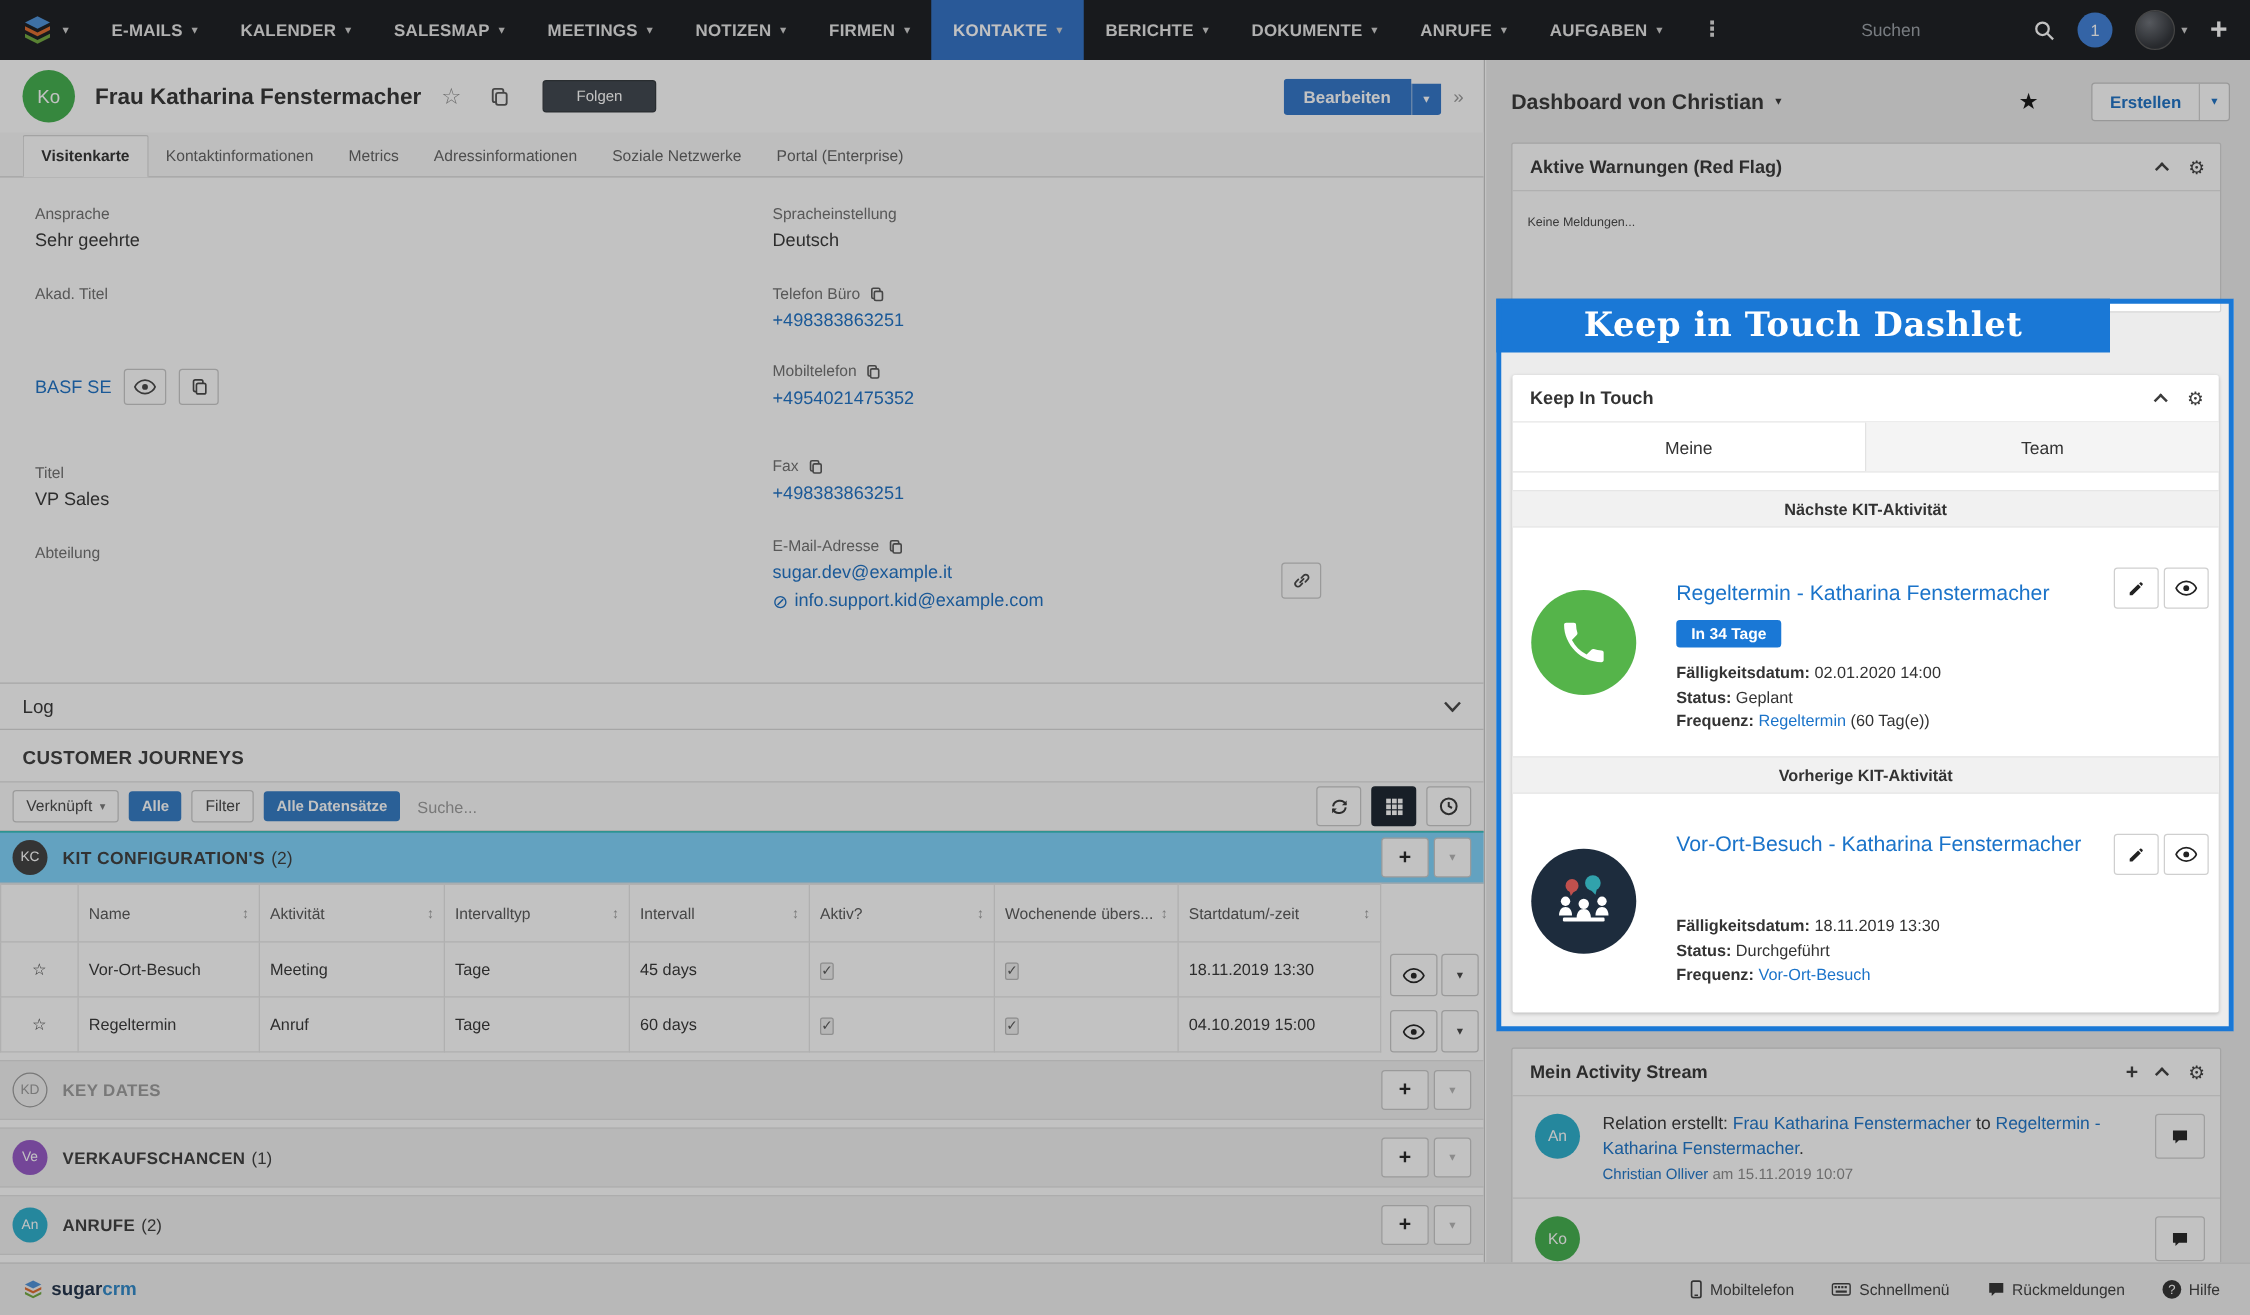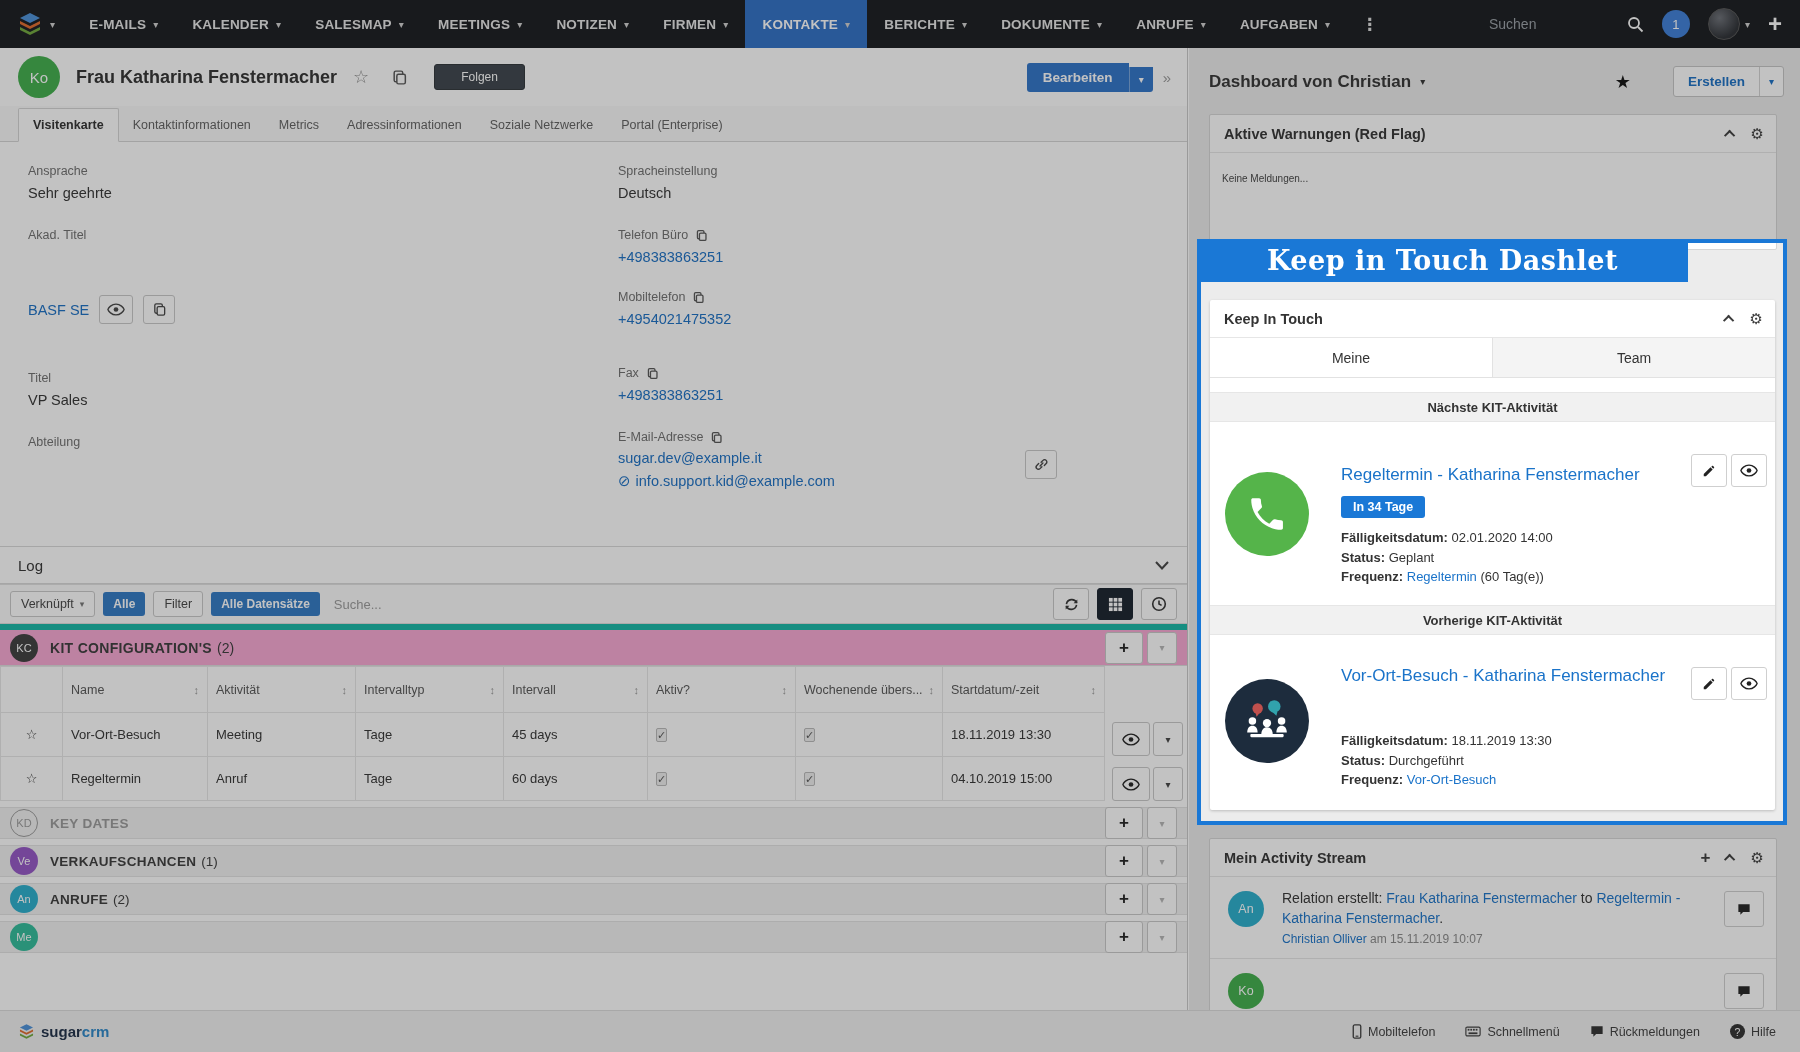--- a/index.html
+++ b/index.html
@@ -63,21 +63,21 @@
   .log-chev { margin-left:auto; color:#444; }
   .cj-title { font-size:15px; font-weight:bold; color:#3a3a3a; letter-spacing:.3px; padding:14px 18px 10px; }
   .filter-bar { height:40px; display:flex; align-items:center; gap:8px; padding:0 10px; border-top:1px solid #e0e0e0; border-bottom:1px solid #e0e0e0; background:#fbfbfb; }
   .chip-btn { background:#fff; border:1px solid #c9c9c9; border-radius:3px; font-size:12.5px; color:#444; padding:5px 10px; display:flex; align-items:center; gap:6px; }
   .pill { background:#2f79c5; color:#fff; font-size:12px; font-weight:bold; border-radius:3px; padding:5px 10px; }
   .filter-search { flex:1; font-size:13px; color:#9a9a9a; padding-left:6px; }
   .tool-btn { width:36px; height:32px; background:#fff; border:1px solid #c9c9c9; border-radius:3px; display:flex; align-items:center; justify-content:center; color:#333; }
   .tool-btn.dark { background:#17202b; border-color:#17202b; color:#fff; }
 
   
-  .kit-head { height:42px; background:#f9a8d4; border-top:6px solid #14b8a6; border-bottom:1px solid #ddd; display:flex; align-items:center; padding:0 10px 0 10px; }
+  .kit-head { height:42px; background:#7dd3fc; border-top:1px solid #14b8a6; border-bottom:1px solid #ddd; display:flex; align-items:center; padding:0 10px 0 10px; }
   .mod-circle { width:28px; height:28px; border-radius:50%; background:#3d3d3d; color:#fff; font-size:11px; display:flex; align-items:center; justify-content:center; }
   .mod-circle.outline { background:transparent; border:1.5px solid #9a9a9a; color:#9a9a9a; }
   .kit-head-title { margin-left:12px; font-size:14px; font-weight:bold; color:#3a3a3a; letter-spacing:.3px; }
   .kit-head-count { font-size:14px; color:#3a3a3a; margin-left:5px; }
   .head-actions { margin-left:auto; display:flex; gap:4px; }
   .plus-btn { width:38px; height:32px; background:#fff; border:1px solid #c9c9c9; border-radius:3px; font-size:17px; font-weight:bold; color:#222; display:flex; align-items:center; justify-content:center; }
   .caret-btn { width:30px; height:32px; background:#fff; border:1px solid #c9c9c9; border-radius:3px; color:#b5b5b5; font-size:10px; display:flex; align-items:center; justify-content:center; }
 
   table.kit { border-collapse:collapse; width:1104px; margin-left:0; table-layout:fixed; background:#fff; }
   table.kit th, table.kit td { border:1px solid #e6e6e6; font-weight:normal; }
@@ -89,21 +89,21 @@
   td.cell-link { color:#1a6fc4; }
   .chk { width:14px; height:14px; margin:0 auto; background:#efefef; border:1px solid #b9b9b9; border-radius:2px; color:#555; font-size:11px; line-height:13px; text-align:center; }
   .chk::after { content:"\2713"; }
   .row-actions { position:absolute; right:4px; display:flex; gap:3px; }
   .eye-btn { width:38px; height:34px; background:#fff; border:1px solid #c9c9c9; border-radius:3px; display:flex; align-items:center; justify-content:center; color:#222; }
   .eye-caret { width:30px; height:34px; background:#fff; border:1px solid #c9c9c9; border-radius:3px; color:#444; font-size:10px; display:flex; align-items:center; justify-content:center; }
   .table-wrap { position:relative; }
   .racts1 { top:56px; } .racts2 { top:101px; }
 
   
-  .rel-row { height:32px; background:#f1f1f1; border-top:1px solid #e2e2e2; border-bottom:1px solid #e2e2e2; margin-top:6px; display:flex; align-items:center; padding:0 10px; }
+  .rel-row { height:48px; background:#f1f1f1; border-top:1px solid #e2e2e2; border-bottom:1px solid #e2e2e2; margin-top:6px; display:flex; align-items:center; padding:0 10px; }
   .rel-label { margin-left:12px; font-size:13.5px; font-weight:bold; color:#3a3a3a; letter-spacing:.3px; }
   .rel-label.muted { color:#9a9a9a; }
   .rel-count { margin-left:5px; font-size:13.5px; color:#3a3a3a; }
 
   
   .dash-header { height:56px; display:flex; align-items:center; padding:11px 16px 0 20px; }
   .dash-title { font-size:17px; font-weight:bold; color:#333; }
   .dash-title-caret { font-size:10px; color:#333; margin-left:9px; }
   .dash-star { margin-left:auto; font-size:18px; color:#111; }
   .create-btn { margin-left:42px; display:flex; border:1px solid #c6c6c6; border-radius:3px; overflow:hidden; background:#fff; }
@@ -386,20 +386,21 @@
 
     <div class="log-bar">
       <span class="log-label">Log</span>
       <span class="log-chev">
           <svg width="14" height="9" viewBox="0 0 14 9">
             <polyline points="1,1 7,7.5 13,1" fill="none" stroke="#444" stroke-width="2"></polyline>
           </svg>
         </span>
     </div>
 
+    <div class="cj-title">CUSTOMER JOURNEYS</div>
 
     <div class="filter-bar">
       <span class="chip-btn">
           <span>Verknüpft</span>
           <span style="font-size:9px;color:#777;">▾</span>
         </span>
       <span class="pill">Alle</span>
       <span class="chip-btn">Filter</span>
       <span class="pill">Alle Datensätze</span>
       <span class="filter-search">Suche...</span>

